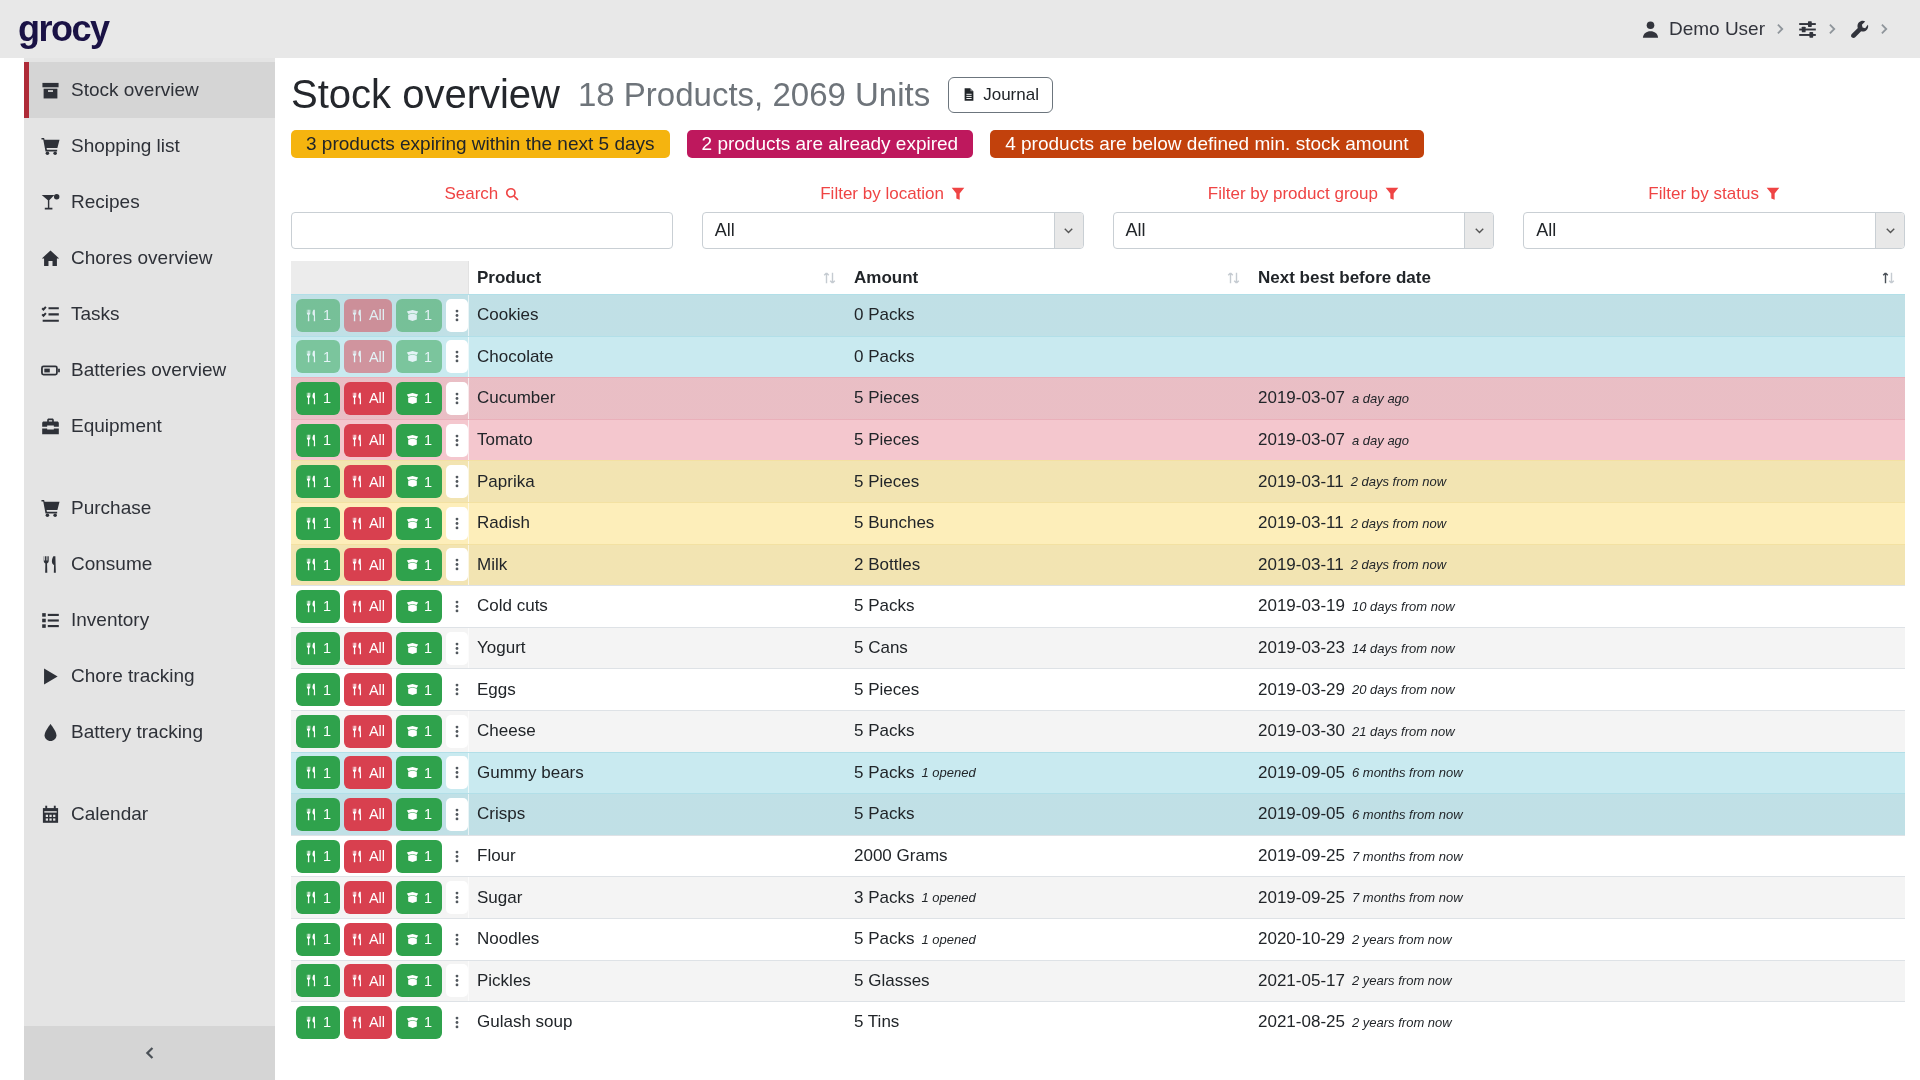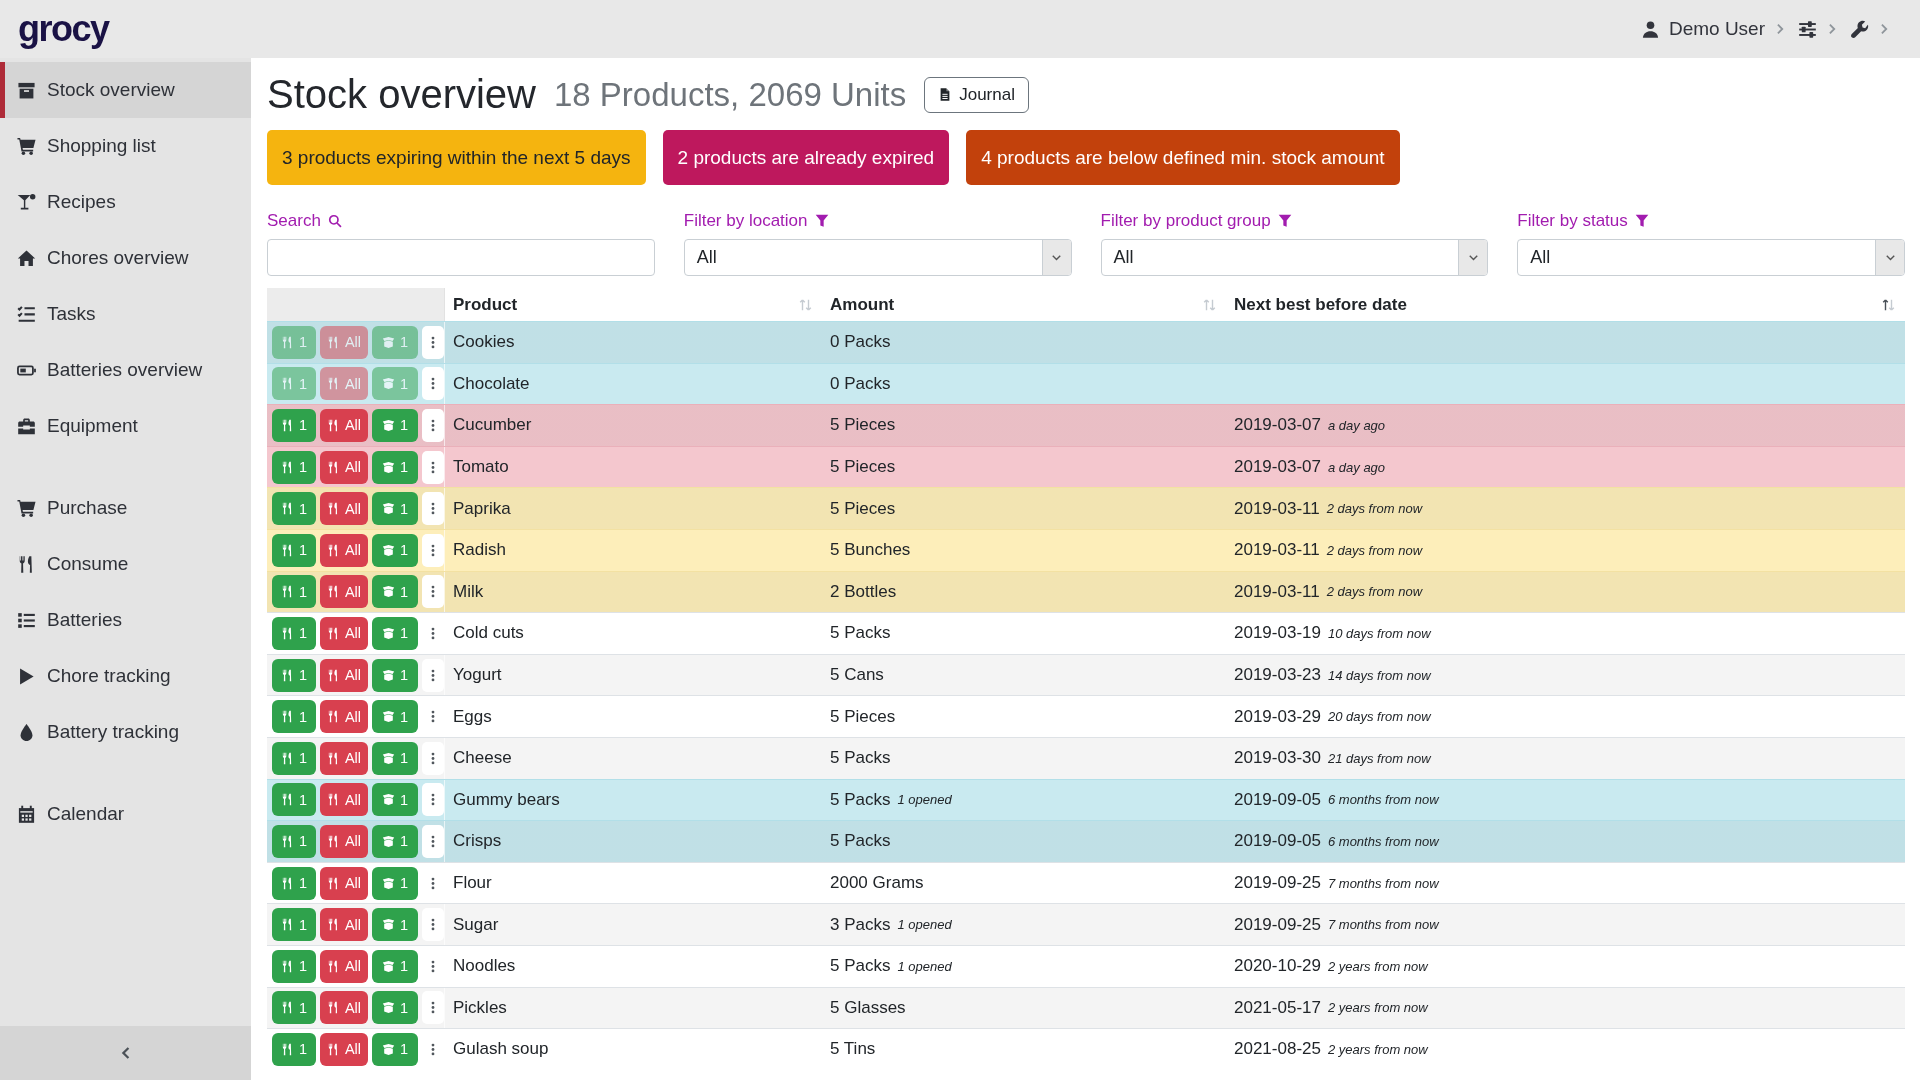--- a/index.html
+++ b/index.html
@@ -10,21 +10,21 @@
   .topbar { height:58px; background:#e8e8e8; display:flex; align-items:center;
     justify-content:space-between; padding:0 30px 0 18px; }
   .brand { font-size:36px; font-weight:bold; color:#1a1245; letter-spacing:-1.5px; cursor:pointer; }
   .topbar-right { display:flex; align-items:center; gap:12px; color:#32343c; font-size:19px; }
   .tb-group { display:flex; align-items:center; gap:9px; cursor:pointer; }
   .tb-icon { width:19px; height:19px; display:inline-flex; }
   .tb-chevron { width:12px; height:12px; display:inline-flex; color:#8f959b; }
   .icon svg, .tb-icon svg, .tb-chevron svg, span[data-icon] svg { width:100%; height:100%; display:block; }
 
   
-  .app { display:flex; height:1022px; }
+  .app { display:flex; height:1022px;padding-left:24px; }
   .sidebar { width:251px; flex-shrink:0; background:#e4e4e4; position:relative; padding-top:4px; }
   .nav-item { height:56px; display:flex; align-items:center; gap:11px; padding:0 14px 0 17px;
     font-size:19px; color:#2e3138; cursor:pointer; }
   .nav-item.active { background:#d5d5d5; box-shadow:inset 5px 0 0 #ae2b38; }
   .nav-item.gap { margin-top:26px; }
   .nav-icon { width:19px; height:19px; display:inline-flex; flex-shrink:0; }
   .nav-chevron { margin-left:auto; width:12px; height:12px; display:inline-flex; color:#4d5359; }
   .sidebar-footer { position:absolute; bottom:0; left:0; right:0; height:54px; background:#d5d5d5;
     display:flex; align-items:center; justify-content:center; cursor:pointer; color:#4b5157; }
   .sidebar-footer span { width:14px; height:14px; display:inline-flex; }
@@ -32,25 +32,25 @@
   
   .content { flex:1; padding:14px 15px 0 16px; overflow:hidden; background:#fff; }
   .page-head { display:flex; align-items:center; gap:18px; }
   .page-title { font-size:40px; font-weight:400; color:#24272c; }
   .page-subtitle { font-size:33px; font-weight:400; color:#6e747a; }
   .journal-btn { display:flex; align-items:center; gap:7px; border:1px solid #6c757d; border-radius:6px;
     background:#fff; padding:7px 13px; font-size:17px; color:#212529; cursor:pointer; font-family:inherit; }
   .journal-btn span[data-icon] { width:14px; height:15px; display:inline-flex; }
 
   .badges { display:flex; gap:17px; margin-top:13px; }
-  .badge { height:55px; display:inline-flex; align-items:center; padding:0 15px;
+  .badge { height:28px; display:inline-flex; align-items:center; padding:0 15px;
     border-radius:5px; font-size:19px; cursor:pointer; }
 
   .filters { display:grid; grid-template-columns:repeat(4,1fr); gap:29px; margin-top:25px; }
-  .f-label { display:flex; align-items:center; gap:7px; font-size:17px; color:#a21caf; height:21px; }
+  .f-label { display:flex; align-items:center; gap:7px; font-size:17px; color:#ef4444; height:21px;justify-content:center; }
   .f-label span[data-icon] { width:14px; height:14px; display:inline-flex; }
   .f-control { margin-top:8px; height:37px; border:1px solid #c9cfd4; border-radius:4px; background:#fff;
     display:flex; align-items:center; font-size:18px; color:#212529; overflow:hidden; }
   .f-input { border:none; outline:none; width:100%; height:100%; padding:0 12px; font-size:18px;
     font-family:inherit; background:transparent; color:#212529; }
   .select { justify-content:space-between; cursor:pointer; }
   .sel-value { padding-left:12px; }
   .select-caret { width:29px; align-self:stretch; background:#e8e8e8; border-left:1px solid #c9cfd4;
     display:flex; align-items:center; justify-content:center; color:#555; }
   .select-caret span { width:13px; height:13px; display:inline-flex; }
@@ -235,21 +235,21 @@
     <span class="nav-icon" data-icon="list-icon">
             <svg viewBox="0 0 16 16" fill="currentColor">
               <rect x="1" y="1.8" width="3" height="3"></rect>
               <rect x="1" y="6.5" width="3" height="3"></rect>
               <rect x="1" y="11.2" width="3" height="3"></rect>
               <rect x="5.7" y="2.4" width="9.3" height="1.8"></rect>
               <rect x="5.7" y="7.1" width="9.3" height="1.8"></rect>
               <rect x="5.7" y="11.8" width="9.3" height="1.8"></rect>
             </svg>
           </span>
-    <span class="nav-label">Batteries</span>
+    <span class="nav-label">Inventory</span>
 
   </div>
         <div class="nav-item">
     <span class="nav-icon" data-icon="play-icon">
             <svg viewBox="0 0 16 16" fill="currentColor">
               <path d="M2.6 1.3v13.4L14 8Z"></path>
             </svg>
           </span>
     <span class="nav-label">Chore tracking</span>
 

